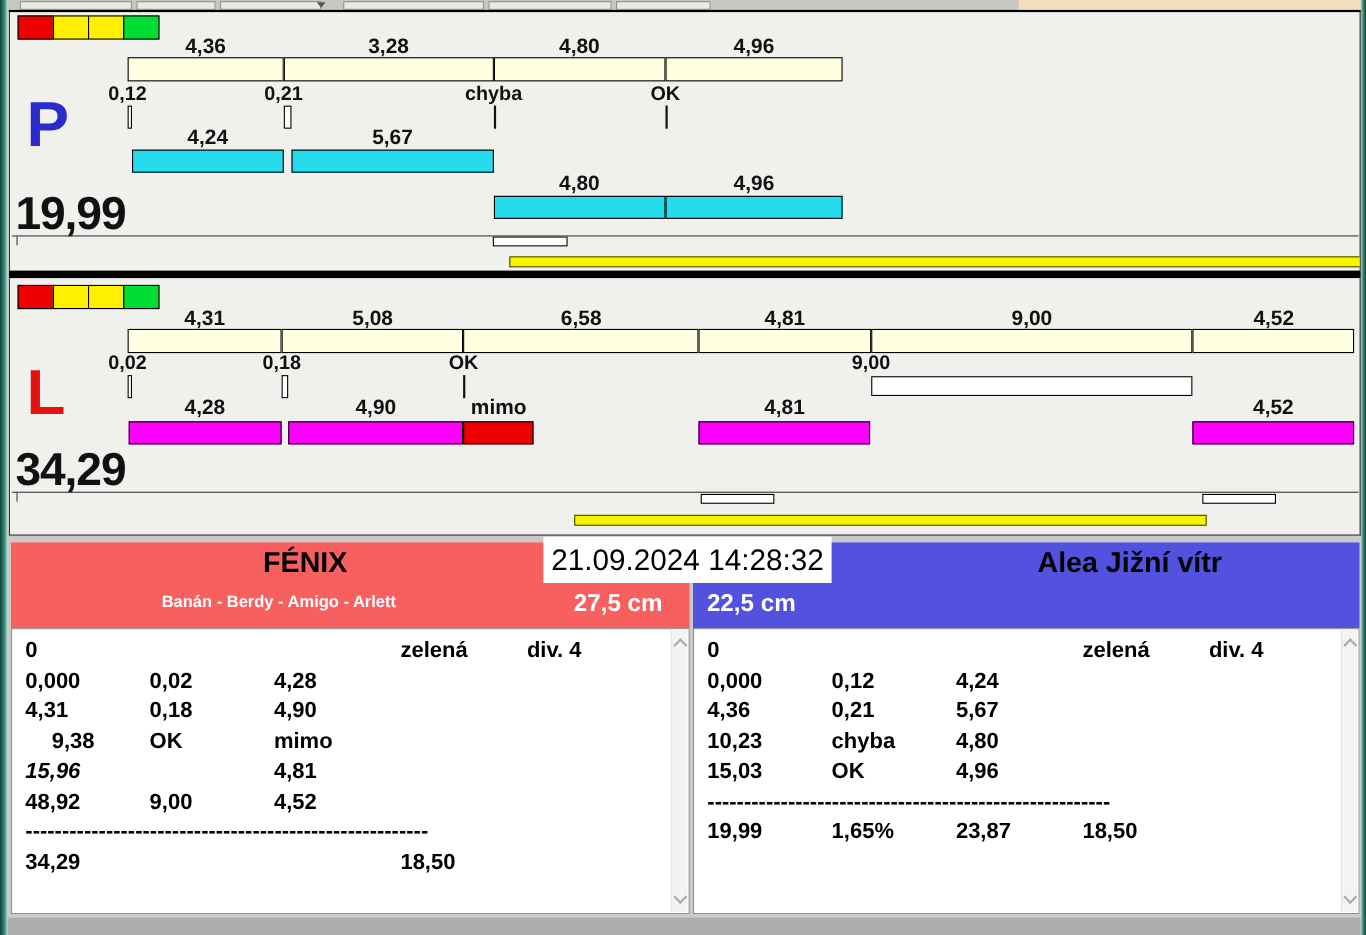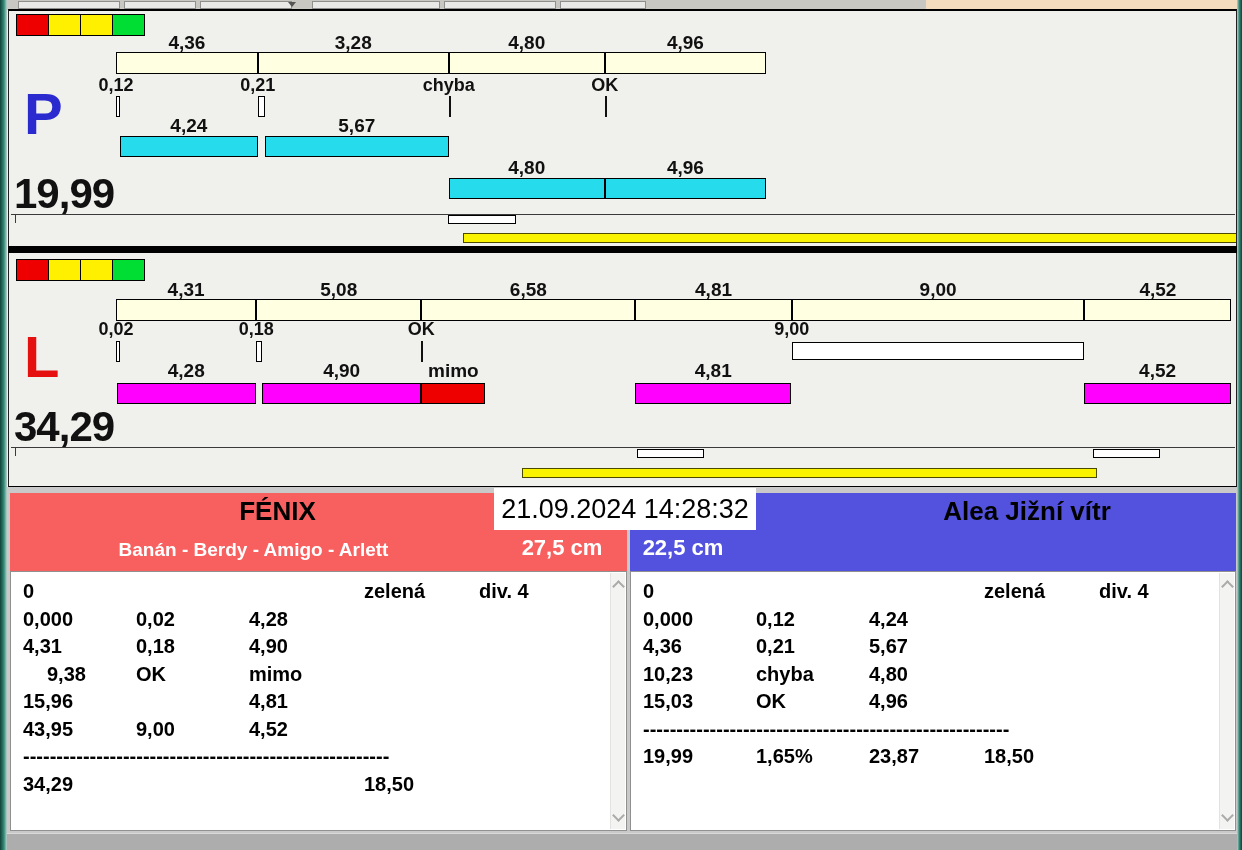--- a/index.html
+++ b/index.html
@@ -34,21 +34,21 @@
   .wbar{position:absolute;height:7px;background:#fff;border:1px solid #000;}
   .ybar{position:absolute;height:8px;background:#FAF300;border:1px solid #4A4A00;}
   .bottom{position:absolute;top:487px;left:7px;width:1230px;height:346px;background:#C9C9C9;}
   .team{position:absolute;top:6px;height:338px;background:#fff;}
   #team0{left:3px;width:617px;}
   #team1{left:623px;width:606px;}
   .theader{position:absolute;top:0;left:0;right:0;height:78px;}
   .ttitle{position:absolute;top:4px;font-size:26px;font-weight:bold;color:#000;text-align:center;line-height:1.1;}
   #team0 .ttitle{left:0;width:487px;margin-left:24px;}
   #team1 .ttitle{left:126px;width:478px;padding-left:32px;}
-  .tdogs{position:absolute;top:47px;font-size:19px;font-weight:bold;color:#fff;text-align:center;line-height:1;}
+  .tdogs{position:absolute;top:47px;font-size:15px;font-weight:bold;color:#fff;text-align:center;line-height:1;}
   #team0 .tdogs{left:0;width:487px;}
   #team1 .tdogs{left:126px;width:478px;}
   .tcm{position:absolute;top:44px;font-size:22px;font-weight:bold;color:#fff;text-align:center;line-height:1;}
   #team0 .tcm{left:487px;width:130px;}
   #team1 .tcm{left:3px;width:100px;}
   .tbody{position:absolute;top:78px;left:0;right:0;bottom:0;background:#fff;border:1px solid #909090;box-sizing:border-box;}
   .trow{position:absolute;font-size:20px;font-weight:bold;line-height:1;color:#000;white-space:pre;}
   .scrollbar{position:absolute;top:1px;bottom:1px;right:1px;width:14px;background:#F3F3F1;border-left:1px solid #E2E2E0;}
   .chev{position:absolute;left:3px;width:7px;height:7px;border-left:2px solid #AAA;border-top:2px solid #AAA;}
   .chev.up{top:9px;transform:rotate(45deg);}
@@ -181,23 +181,23 @@
           <div class="trow" style="left: 468px; top: 9px;">div. 4</div>
           <div class="trow" style="left: 12px; top: 36.5px;">0,000</div>
           <div class="trow" style="left: 125px; top: 36.5px;">0,02</div>
           <div class="trow" style="left: 238px; top: 36.5px;">4,28</div>
           <div class="trow" style="left: 12px; top: 64px;">4,31</div>
           <div class="trow" style="left: 125px; top: 64px;">0,18</div>
           <div class="trow" style="left: 238px; top: 64px;">4,90</div>
           <div class="trow" style="left: 12px; top: 91.5px; margin-left: 24px;">9,38</div>
           <div class="trow" style="left: 125px; top: 91.5px;">OK</div>
           <div class="trow" style="left: 238px; top: 91.5px;">mimo</div>
-          <div class="trow" style="left: 12px; top: 119px;">15,96</div>
+          <div class="trow" style="left: 12px; top: 119px; font-style: italic;">15,96</div>
           <div class="trow" style="left: 238px; top: 119px;">4,81</div>
-          <div class="trow" style="left: 12px; top: 146.5px;">43,95</div>
+          <div class="trow" style="left: 12px; top: 146.5px;">48,92</div>
           <div class="trow" style="left: 125px; top: 146.5px;">9,00</div>
           <div class="trow" style="left: 238px; top: 146.5px;">4,52</div>
           <div class="trow" style="left: 12px; top: 174px;">-------------------------------------------------------</div>
           <div class="trow" style="left: 12px; top: 201.5px;">34,29</div>
           <div class="trow" style="left: 353px; top: 201.5px;">18,50</div>
         </div>
     </div>
 
     <div class="team" id="team1">
       <div class="theader" style="background: rgb(82, 82, 223);">

